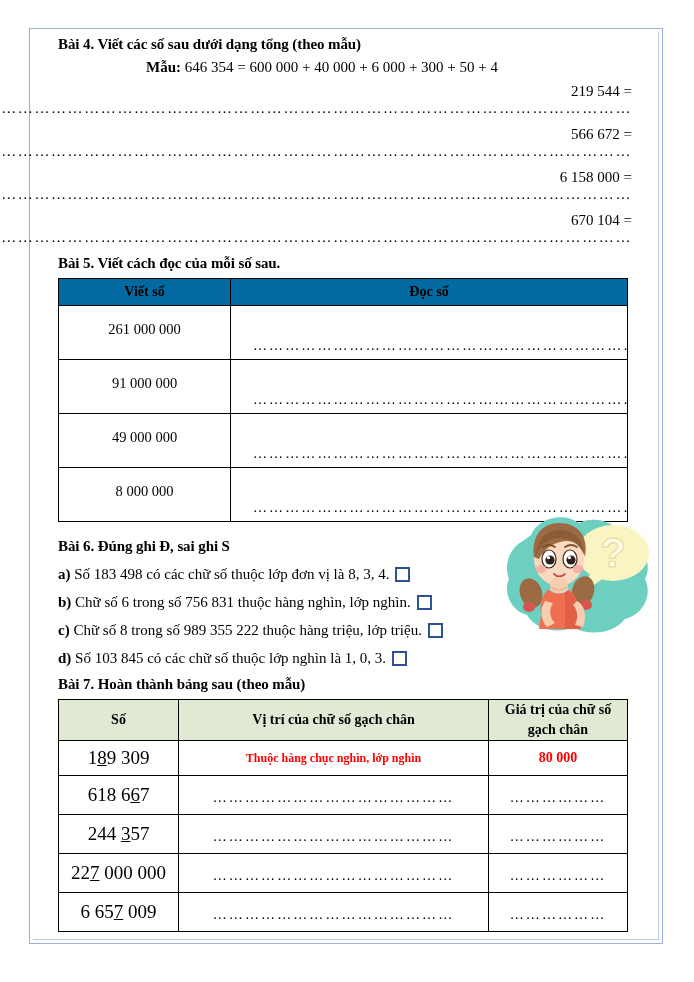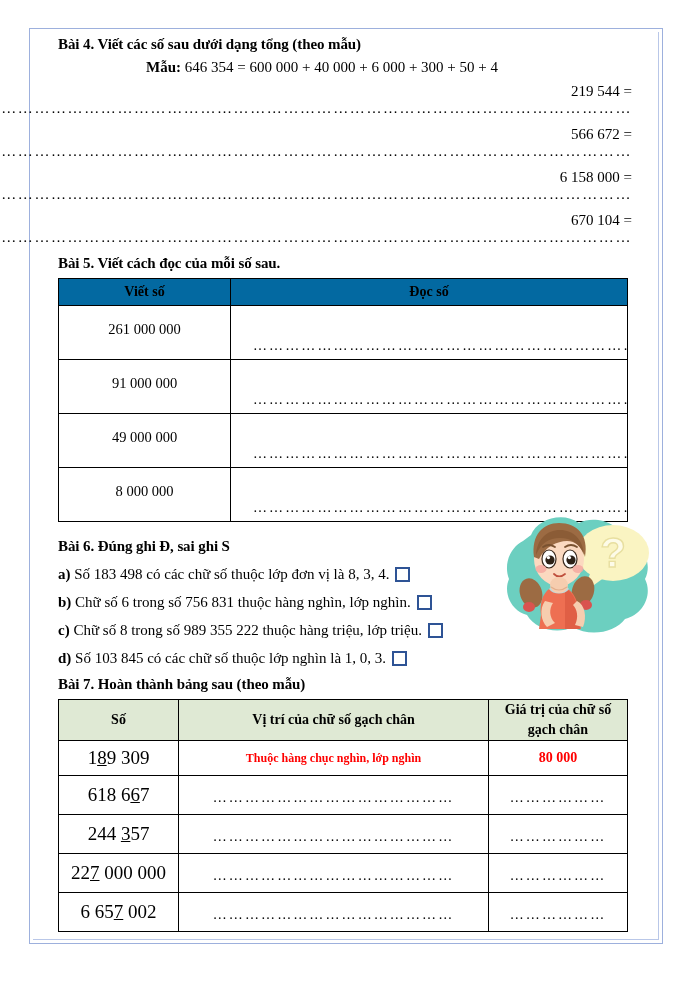--- a/index.html
+++ b/index.html
@@ -315,21 +315,21 @@
       <td class="gt"><span class="dotline">………………</span></td>
     </tr>
 
     <tr>
       <td class="num"><span>22</span><u class="udig">7</u><span> 000 000</span></td>
       <td class="vt"><span class="dotline">………………………………………</span></td>
       <td class="gt"><span class="dotline">………………</span></td>
     </tr>
 
     <tr>
-      <td class="num"><span>6 65</span><u class="udig">7</u><span> 002</span></td>
+      <td class="num"><span>6 65</span><u class="udig">7</u><span> 009</span></td>
       <td class="vt"><span class="dotline">………………………………………</span></td>
       <td class="gt"><span class="dotline">………………</span></td>
     </tr>
   </tbody>
     </table>
 
 </div>
 
 <div class="illus">
   <svg viewBox="0 0 172 148" width="172" height="148" xmlns="http://www.w3.org/2000/svg">

